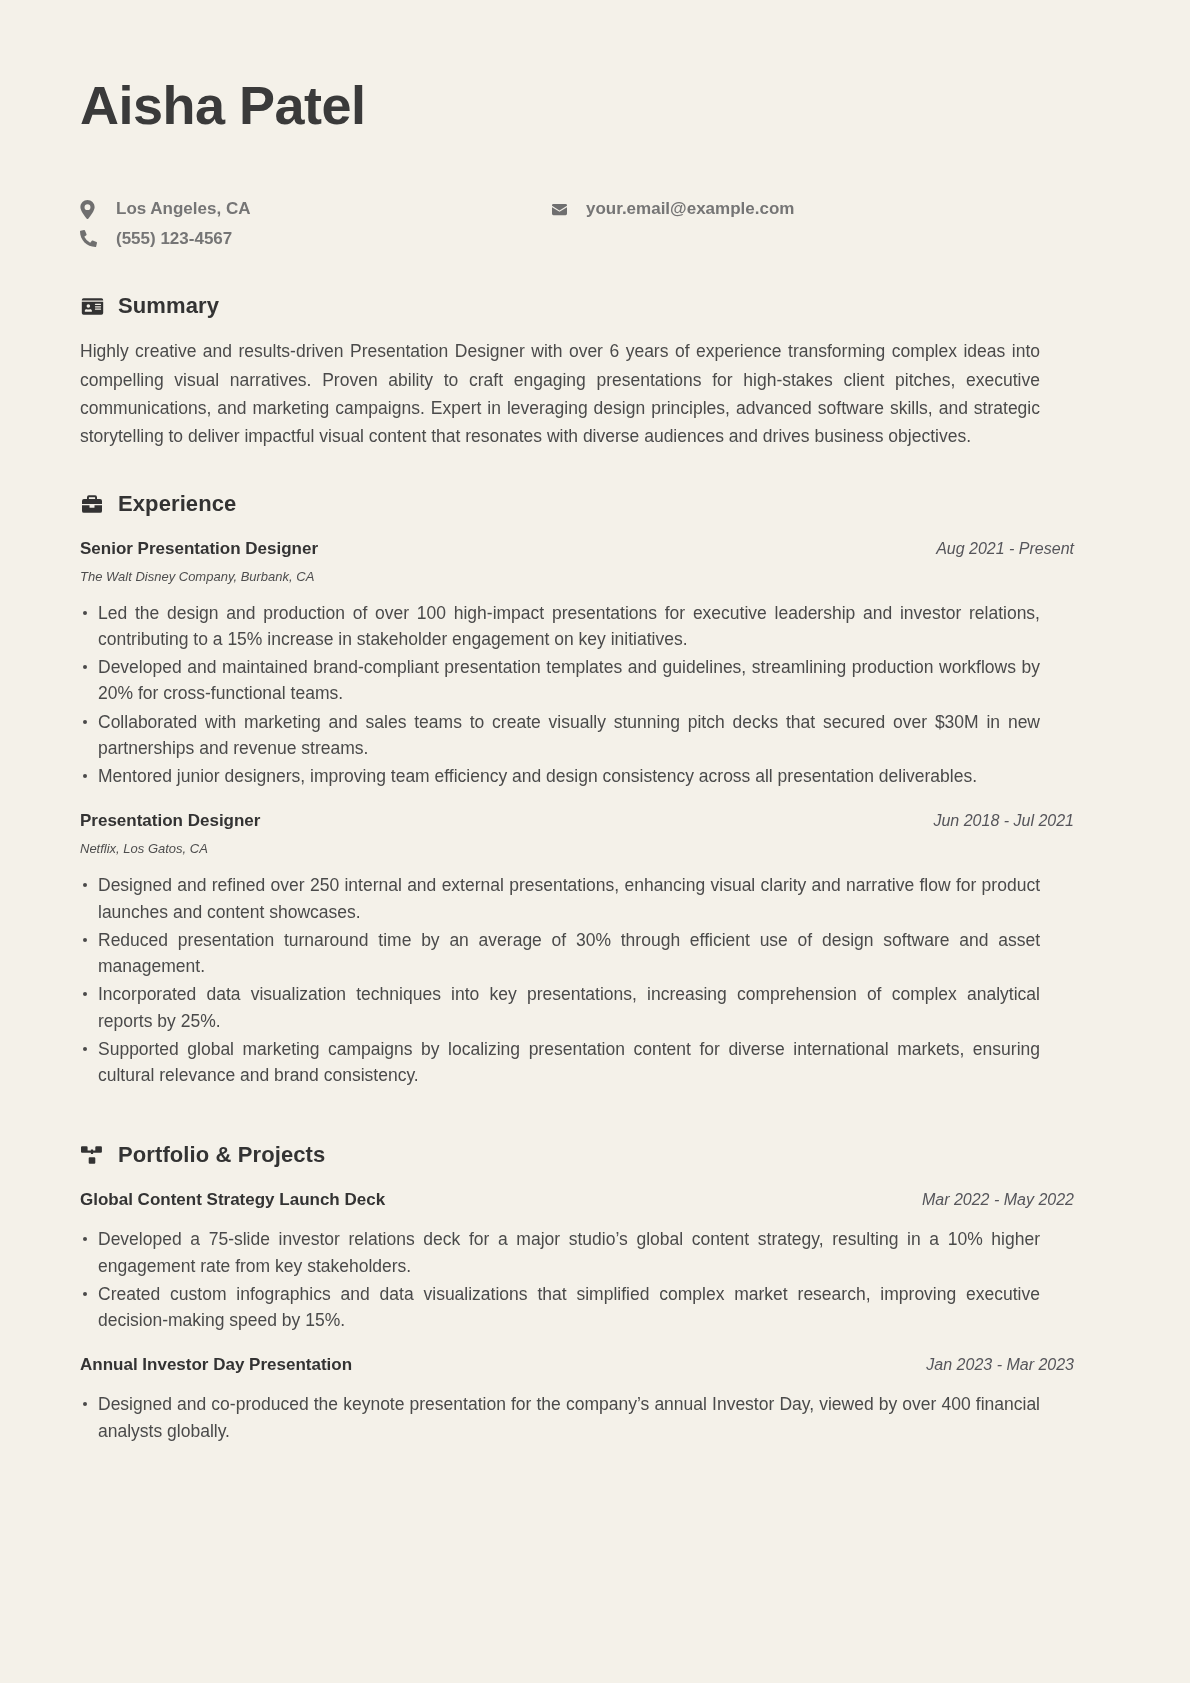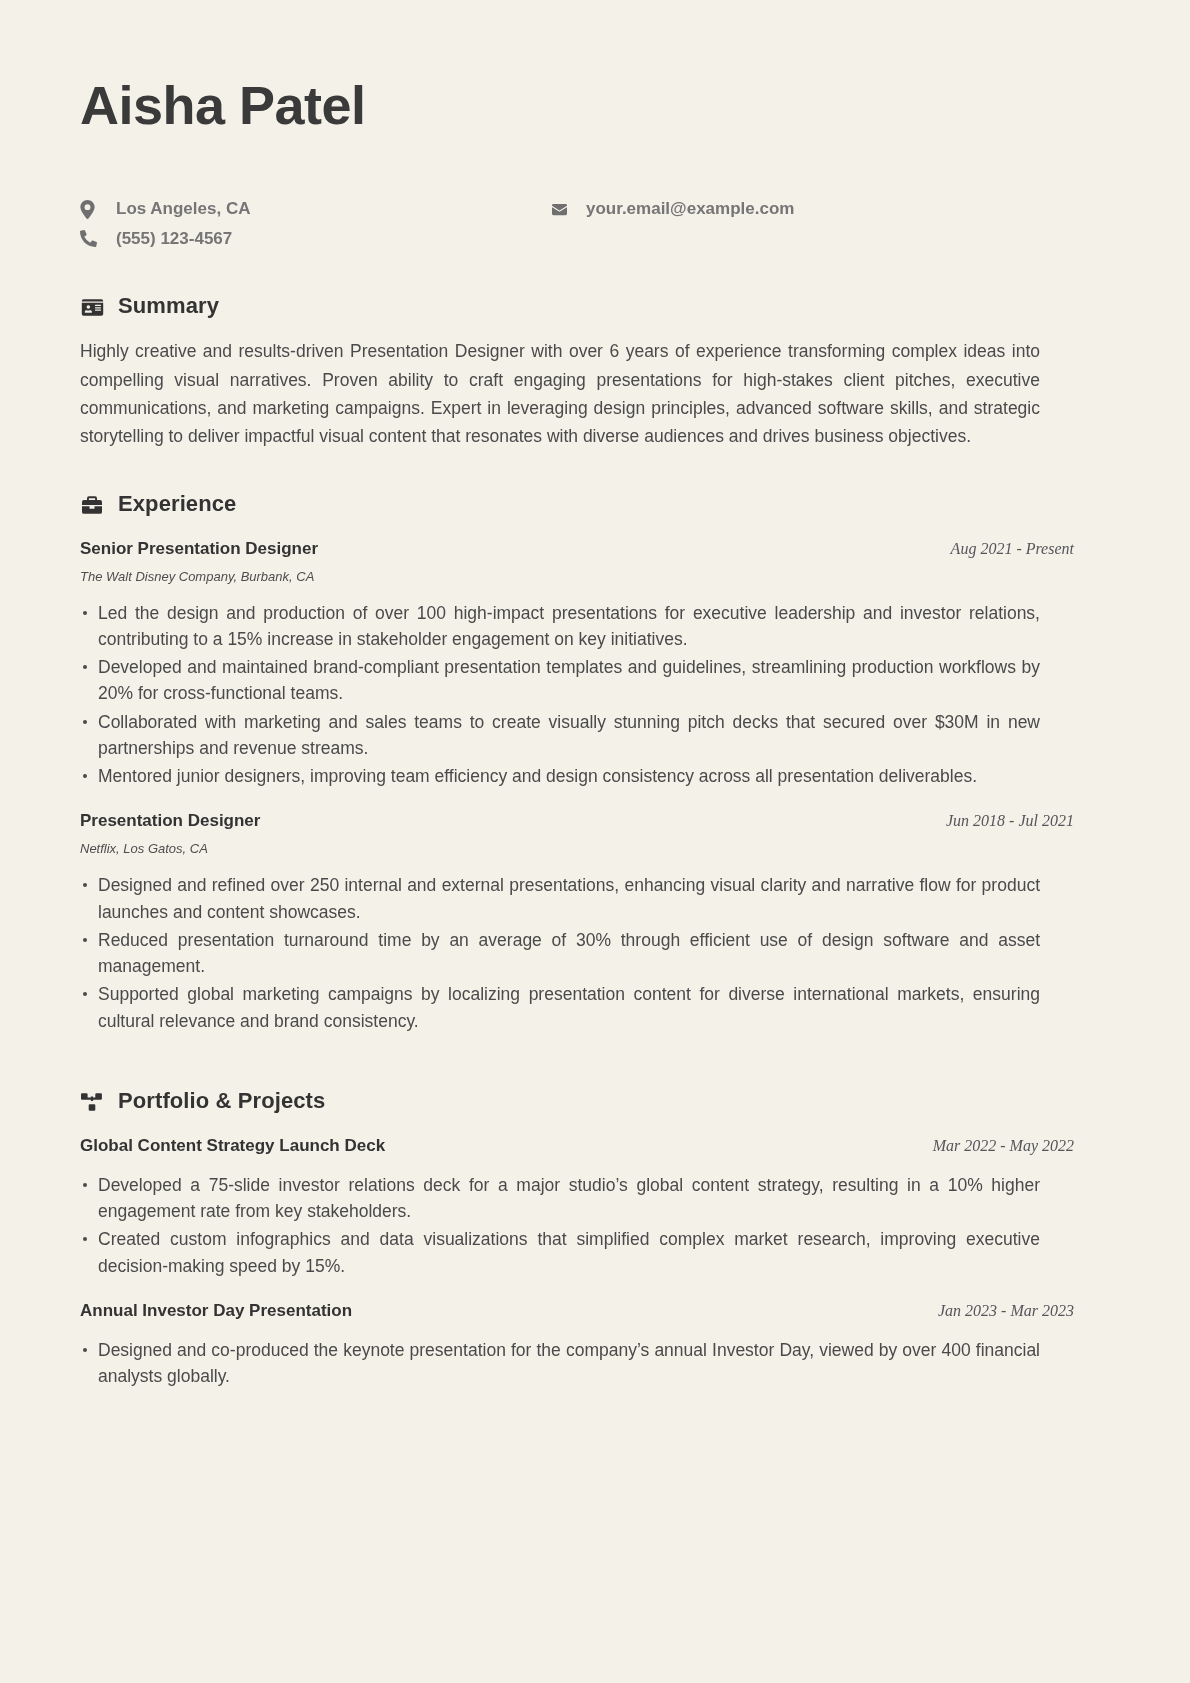--- a/index.html
+++ b/index.html
@@ -62,21 +62,21 @@
     margin-right: 14px;
   }
   .contact-icon svg { display: block; }
 
   
   .section {
     margin-top: 44px;
   }
   .section-head {
     display: flex;
-    align-items: flex-end;
+    align-items: center;
     gap: 14px;
     margin-bottom: 18px;
     margin-top: 30px;
   }
   .section-icon {
     width: 24px;
     height: 24px;
     display: inline-flex;
     align-items: center;
     justify-content: center;
@@ -112,21 +112,20 @@
   .entry-title {
     font-size: 17px;
     font-weight: 700;
     color: #333333;
   }
   .entry-date {
     font-size: 16px;
     font-style: italic;
     color: #55555a;
     white-space: nowrap;
-    font-family: Liberation Serif, serif;
   }
   .entry-sub {
     margin-top: 10px;
     font-size: 13px;
     font-style: italic;
     color: #4d4d4d;
   }
 
   ul.bullets {
     margin: 16px 16px 0 0;
@@ -240,20 +239,21 @@
 
     <div class="entry">
       <div class="entry-top">
         <span class="entry-title">Presentation Designer</span>
         <span class="entry-date">Jun 2018 - Jul 2021</span>
       </div>
       <div class="entry-sub">Netflix, Los Gatos, CA</div>
       <ul class="bullets">
         <li>Designed and refined over 250 internal and external presentations, enhancing visual clarity and narrative flow for product launches and content showcases.</li>
         <li>Reduced presentation turnaround time by an average of 30% through efficient use of design software and asset management.</li>
+        <li>Incorporated data visualization techniques into key presentations, increasing comprehension of complex analytical reports by 25%.</li>
         <li>Supported global marketing campaigns by localizing presentation content for diverse international markets, ensuring cultural relevance and brand consistency.</li>
       </ul>
     </div>
   </section>
 
   <section class="section section-portfolio">
     <div class="section-head">
       <span class="section-icon">
         <svg width="22" height="20" viewBox="0 0 640 512" fill="currentColor" aria-hidden="true">
           <path d="M384 320H256a32 32 0 0 0-32 32v128a32 32 0 0 0 32 32h128a32 32 0 0 0 32-32V352a32 32 0 0 0-32-32zM192 32a32 32 0 0 0-32-32H32A32 32 0 0 0 0 32v128a32 32 0 0 0 32 32h128a32 32 0 0 0 32-32V32zm416 0a32 32 0 0 0-32-32H448a32 32 0 0 0-32 32v128a32 32 0 0 0 32 32h128a32 32 0 0 0 32-32V32zM288 224h64v-32h128v-64H352V96h-64v32H160v64h128v32z"></path>

